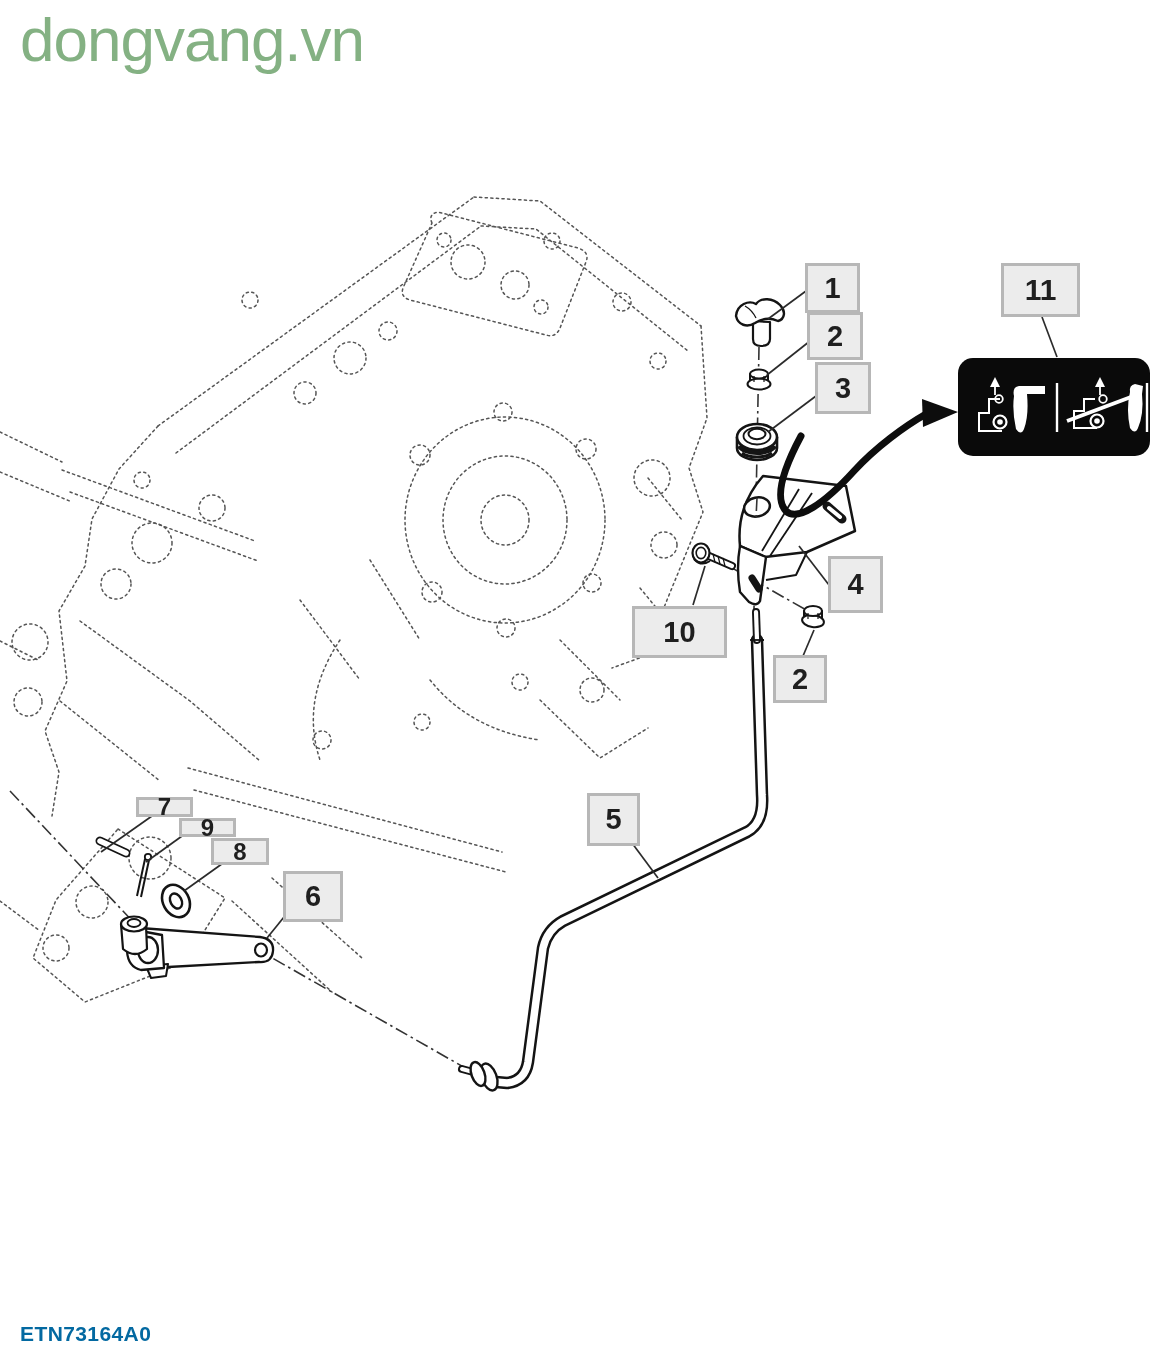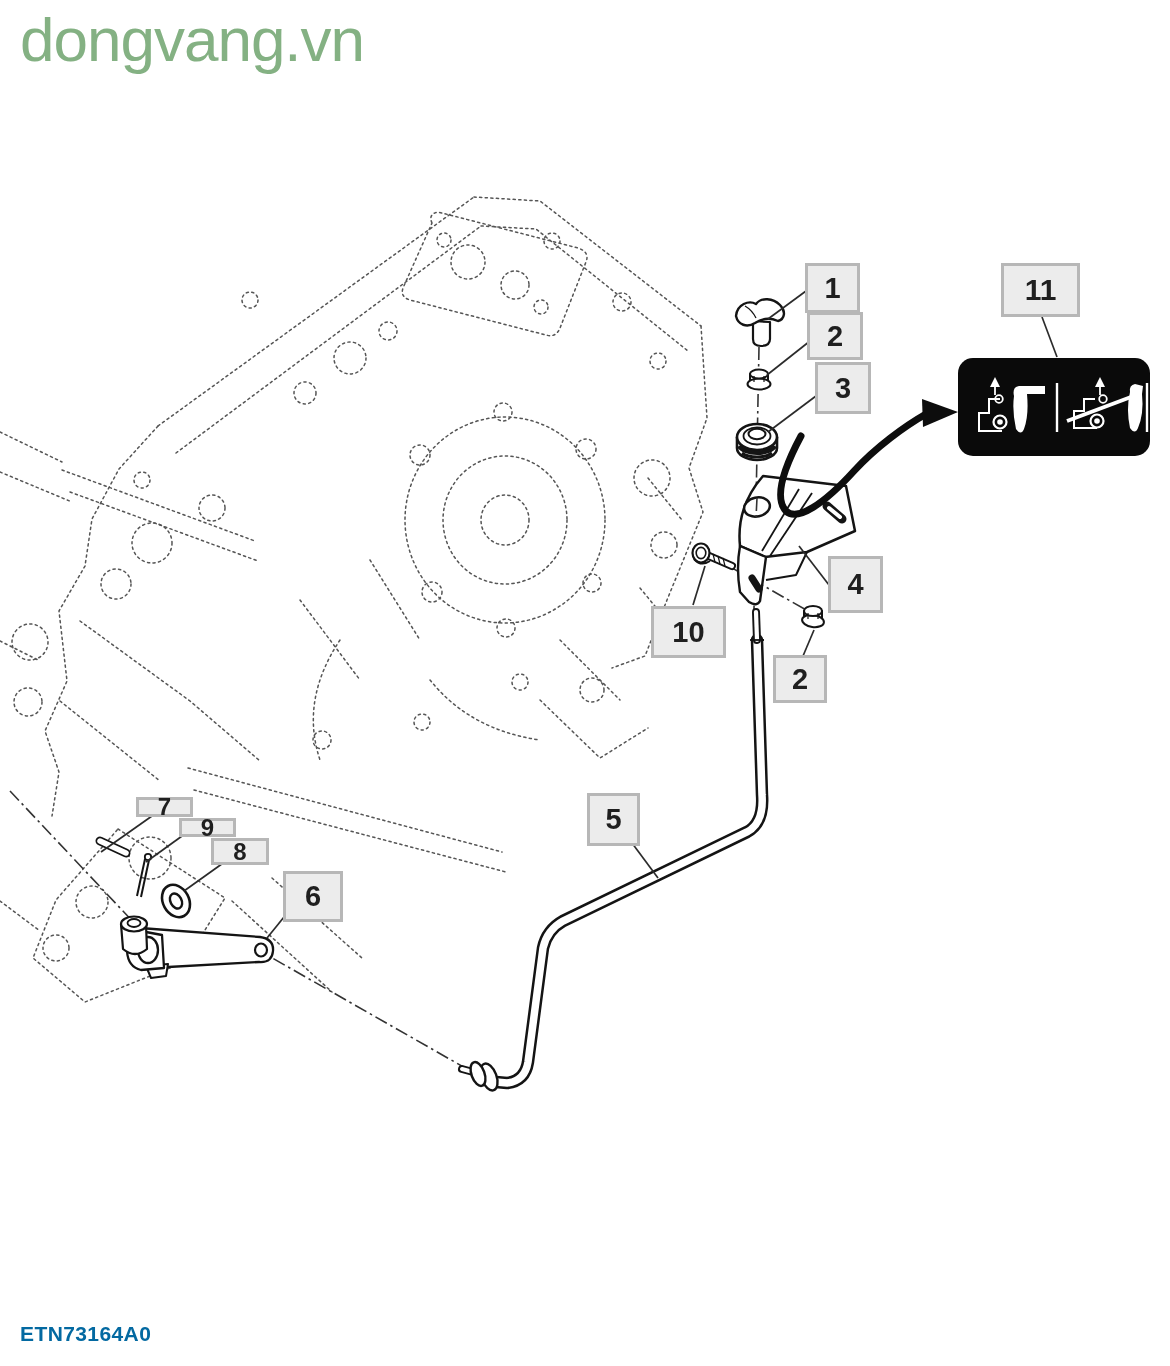--- a/index.html
+++ b/index.html
@@ -250,21 +250,21 @@
   </div>
   <div class="callout" style="left:815px;top:362px;width:56px;height:52px">
     <span class="co-num">3</span>
   </div>
   <div class="callout co-lg" style="left:1001px;top:263px;width:79px;height:54px">
     <span class="co-num">11</span>
   </div>
   <div class="callout" style="left:828px;top:556px;width:55px;height:57px">
     <span class="co-num">4</span>
   </div>
-  <div class="callout" style="left:651px;top:606px;width:75px;height:52px">
+  <div class="callout" style="left:632px;top:606px;width:95px;height:52px">
     <span class="co-num">10</span>
   </div>
   <div class="callout" style="left:773px;top:655px;width:54px;height:48px">
     <span class="co-num">2</span>
   </div>
   <div class="callout" style="left:587px;top:793px;width:53px;height:53px">
     <span class="co-num">5</span>
   </div>
   <div class="callout co-sm" style="left:136px;top:797px;width:57px;height:20px">
     <span class="co-num">7</span>

